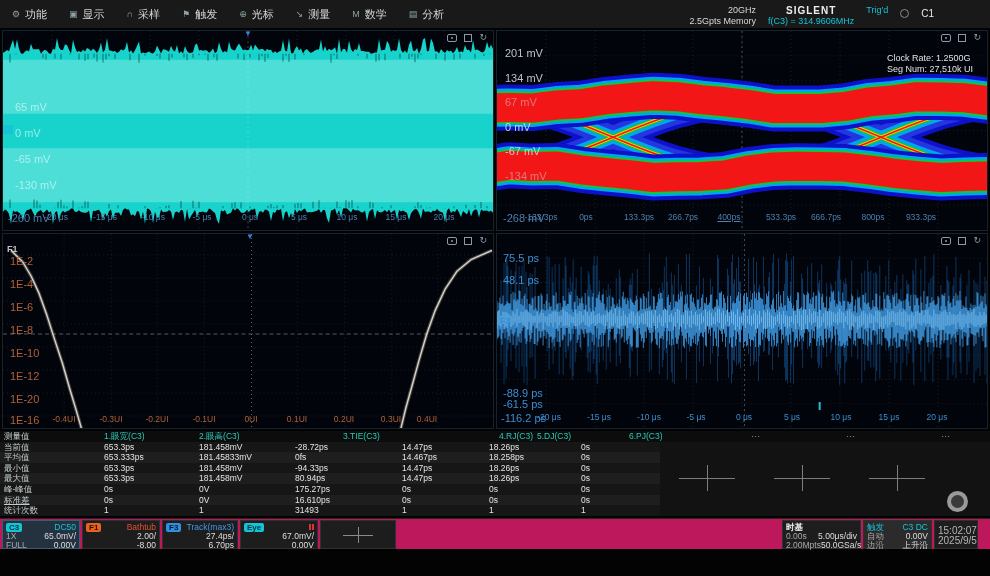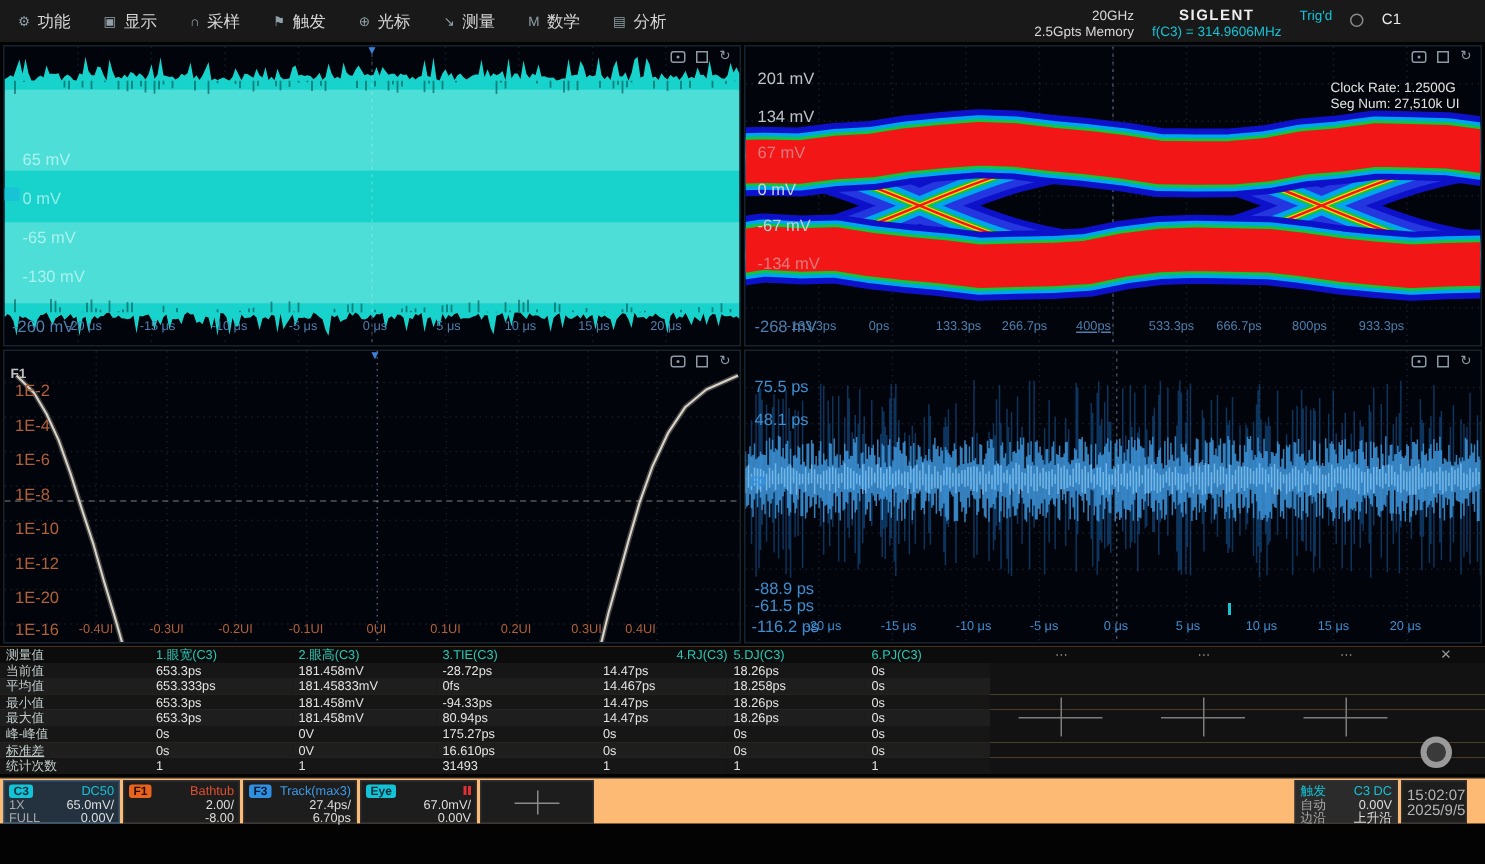--- a/index.html
+++ b/index.html
@@ -35,37 +35,37 @@
 .pic.exp{width:8px;height:8px;border:1px solid #8d9aa6}
 .tick{position:absolute;transform:translateX(-50%);font-size:8.5px;white-space:nowrap;z-index:4}
 .ylab,.corner{position:absolute;font-size:11px;white-space:nowrap;z-index:4}
 .c-blue{color:#4e7fae}.c-orange{color:#b2603a}.c-track{color:#3e8ed0}
 .c-wf{color:rgba(235,255,255,.6)}.c-eye{color:#d2d9dd}
 .overlay{position:absolute;right:14px;top:22px;font-size:9px;color:#e3e3e3;line-height:11px;z-index:5}
 .fbadge{position:absolute;font-size:9px;z-index:5;font-weight:bold}
 .trig{position:absolute;top:-2px;transform:translateX(-50%);font-size:8px;color:#3f7fd9;z-index:5}
 .chan-tag{position:absolute;left:0;top:94px;width:10px;height:9px;background:#17c3d4;border-radius:1px;z-index:5}
 
-.meas{position:absolute;left:0;top:431px;width:990px;height:85px;background:#fdba74}
+.meas{position:absolute;left:0;top:431px;width:990px;height:85px;background:#ec4899}
 .t-row{display:flex;height:10.6px;line-height:10.6px;font-size:8.5px;background:#121212}
 .t-row.t-head{background:#0c0c0c}
 .t-cell{overflow:hidden;white-space:nowrap;padding-left:4px;flex:none}
 .t-cell.dk{background:#161616}.t-cell.lt{background:#1e1e1e}
 .t-corner{color:#c2cccc}
 .t-colhead{color:#2cc8b6}
 .t-rowlabel{color:#c2cccc}
 .t-val{color:#e4e4e4}
 .t-more{color:#9a9a9a;text-align:center;padding-left:0}
 .t-close{color:#999;text-align:center;font-size:9px;padding-left:0}
 .bigplus{position:absolute;width:56px;height:26px;z-index:3}
 .bigplus::before{content:'';position:absolute;left:0;top:50%;width:100%;height:1px;background:#7d7d7d}
 .bigplus::after{content:'';position:absolute;left:50%;top:0;width:1px;height:100%;background:#7d7d7d}
 .knob{position:absolute;left:947px;top:491px;width:21px;height:21px;border-radius:50%;border:4px solid #9a9a9a;background:#3a3a3a;z-index:7}
 
-.statusbar{position:absolute;left:0;top:518px;width:990px;height:31px;background:#fdba74;border-top:1px solid #262626}
+.statusbar{position:absolute;left:0;top:518px;width:990px;height:31px;background:#be185d;border-top:1px solid #262626}
 .sbox{position:absolute;top:1px;height:29px;background:#1d1d1d;border:1px solid #303030;padding:1px 3px;font-size:8.5px;color:#dedede}
 .sbox.sel{background:#24313f;border-color:#3d5a74}
 .sbox.ltr{background:#2b2b2b}
 .shead{display:flex;justify-content:space-between;align-items:center;height:10px;line-height:10px}
 .srow{display:flex;justify-content:space-between;height:9px;line-height:9px}
 .badge{font-size:8px;font-weight:bold;padding:0 3px;border-radius:2px;height:9px;line-height:9px;display:inline-block}
 .bc3,.beye{background:#14c3d6;color:#04303a}
 .bf1{background:#e8641e;color:#2a0d00}
 .bf3{background:#2f8fe0;color:#041a2e}
 .cyan{color:#14c3d6}.orange{color:#e05030}.blue{color:#3e9ae8}.dim{color:#a9a9a9}.wht{color:#f0f0f0;font-weight:bold}
@@ -521,21 +521,21 @@
       <span class="tick c-track" style="left: 344px; top: 178px;">10 μs</span>
       <span class="tick c-track" style="left: 392px; top: 178px;">15 μs</span>
       <span class="tick c-track" style="left: 440px; top: 178px;">20 μs</span>
     </div>
 
   <div class="meas" id="measTable">
       <div class="t-row t-head">
         <div class="t-cell t-corner" style="width: 100px;">测量值</div>
         <div class="t-cell t-colhead" style="width: 95px;">1.眼宽(C3)</div>
         <div class="t-cell t-colhead" style="width: 96px;">2.眼高(C3)</div>
-        <div class="t-cell t-colhead" style="width: 107px;">3.TIE(C3)</div>
+        <div class="t-cell t-colhead" style="width: 107px; margin-left: 48px;">3.TIE(C3)</div>
         <div class="t-cell t-colhead" style="width: 87px; text-align: right;">4.RJ(C3)</div>
         <div class="t-cell t-colhead" style="width: 92px;">5.DJ(C3)</div>
         <div class="t-cell t-colhead" style="width: 83px;">6.PJ(C3)</div>
         <div class="t-cell t-more" style="width: 95px;">⋯</div>
         <div class="t-cell t-more" style="width: 95px;">⋯</div>
         <div class="t-cell t-more" style="width: 95px;">⋯</div>
         <div class="t-cell t-close" style="width: 38px;">✕</div>
       </div>
       <div class="t-row">
         <div class="t-cell t-rowlabel dk" style="width: 100px;">当前值</div>
@@ -662,20 +662,33 @@
           <span>67.0mV/</span>
         </div>
       <div class="srow">
           <span class="dim"></span>
           <span>0.00V</span>
         </div>
     </div>
     <div class="sbox" style="left:320px;width:76px">
         <div class="plus-sm"></div>
       </div>
+    <div class="sbox" style="left:782px;width:79px">
+      <div class="shead">
+          <span class="wht">时基</span>
+        </div>
+      <div class="srow">
+          <span class="dim">0.00s</span>
+          <span>5.00μs/div</span>
+        </div>
+      <div class="srow">
+          <span class="dim">2.00Mpts</span>
+          <span>50.0GSa/s</span>
+        </div>
+    </div>
     <div class="sbox ltr" style="left:863px;width:69px">
       <div class="shead">
           <span class="cyan">触发</span>
           <span class="cyan">C3 DC</span>
         </div>
       <div class="srow">
           <span class="dim">自动</span>
           <span>0.00V</span>
         </div>
       <div class="srow">

